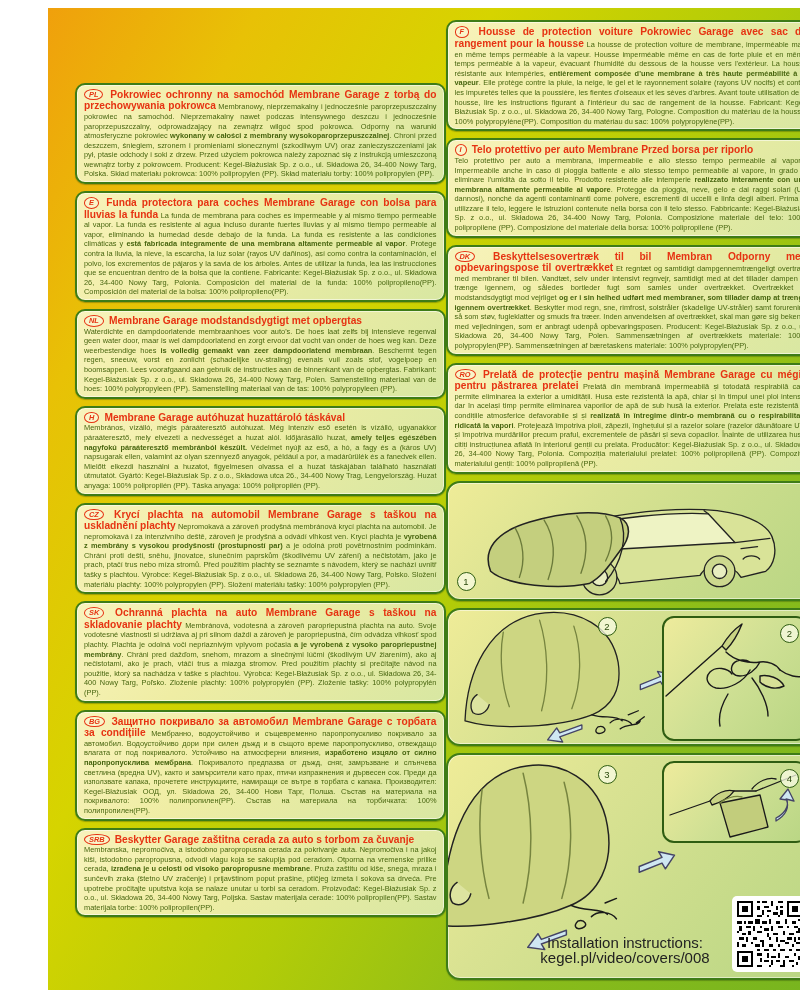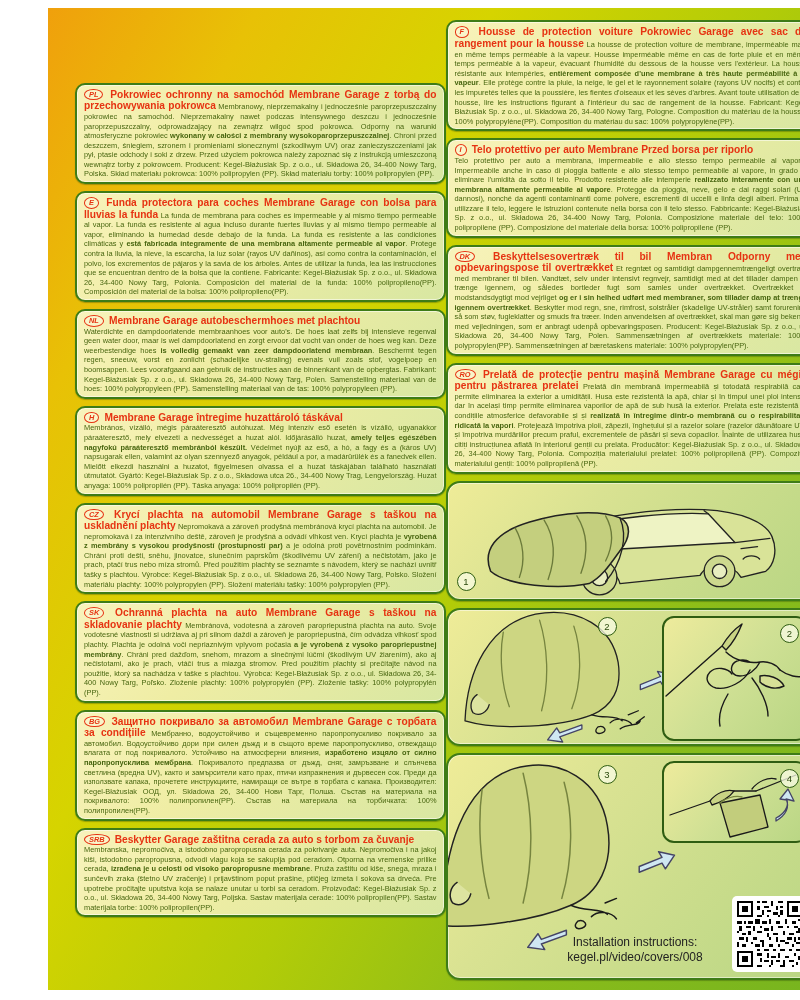--- a/index.html
+++ b/index.html
@@ -40,22 +40,22 @@
     background:rgba(250,252,230,.75);color:#2b4a0e;font-size:9.5px;
     display:flex;align-items:center;justify-content:center;
   }
   .inset{
     position:absolute;border:2px solid #2f5d12;border-radius:12px;
     background:linear-gradient(130deg,#eeeb9c 0%,#cfe094 50%,#b9d684 100%);
     overflow:hidden;
   }
   .qr-wrap{position:absolute;right:6px;bottom:6px;width:76px;height:76px;background:#ffffff;border-radius:5px;padding:5px;box-sizing:border-box;}
   .footer-txt{
-    position:absolute;right:90px;bottom:12px;width:178px;text-align:center;
-    color:#222;font-size:12px;line-height:15.5px;margin-top:42px;
+    position:absolute;right:100px;bottom:12px;width:178px;text-align:center;
+    color:#222;font-size:15px;line-height:15.5px;margin-top:42px;
   }
   svg{display:block;}
 </style>
 </head>
 <body>
 
 <div class="sheet">
 
   <div class="col">
 
@@ -66,27 +66,27 @@
     </section>
 
     <section class="lang-box">
       <span class="badge"><span>E</span></span>
       <span class="title">Funda protectora para coches Membrane Garage con bolsa para lluvias la funda</span>
       <span>La funda de membrana para coches es impermeable y al mismo tiempo permeable al vapor. La funda es resistente al agua incluso durante fuertes lluvias y al mismo tiempo permeable al vapor, eliminando la humedad desde debajo de la funda. La funda es resistente a las condiciones climáticas y </span><span class="b">está fabricada íntegramente de una membrana altamente permeable al vapor</span><span>. Protege contra la lluvia, la nieve, la escarcha, la luz solar (rayos UV dañinos), así como contra la contaminación, el polvo, los excrementos de pájaros y la savia de los árboles. Antes de utilizar la funda, lea las instrucciones que se encuentran dentro de la bolsa que la contiene. Fabricante: Kegel-Błażusiak Sp. z o.o., ul. Składowa 26, 34-400 Nowy Targ, Polonia. Composición del material de la funda: 100% polipropileno(PP). Composición del material de la bolsa: 100% polipropileno(PP).</span>
     </section>
 
     <section class="lang-box">
       <span class="badge"><span>NL</span></span>
-      <span class="title">Membrane Garage autobeschermhoes met plachtou</span><br>
+      <span class="title">Membrane Garage modstandsdygtigt met opbergtas</span><br>
       <span>Waterdichte en dampdoorlatende membraanhoes voor auto's. De hoes laat zelfs bij intensieve regenval geen water door, maar is wel dampdoorlatend en zorgt ervoor dat vocht van onder de hoes weg kan. Deze weerbestendige hoes </span><span class="b">is volledig gemaakt van zeer dampdoorlatend membraan</span><span>. Beschermt tegen regen, sneeuw, vorst en zonlicht (schadelijke uv-straling) evenals vuil zoals stof, vogelpoep en boomsappen. Lees voorafgaand aan gebruik de instructies aan de binnenkant van de opbergtas. Fabrikant: Kegel-Błażusiak Sp. z o.o., ul. Składowa 26, 34-400 Nowy Targ, Polen. Samenstelling materiaal van de hoes: 100% polypropyleen (PP). Samenstelling materiaal van de tas: 100% polypropyleen (PP).</span>
     </section>
 
     <section class="lang-box">
       <span class="badge"><span>H</span></span>
-      <span class="title">Membrane Garage întregime huzattároló táskával</span><br>
+      <span class="title">Membrane Garage autóhuzat huzattároló táskával</span><br>
       <span>Membrános, vízálló, mégis páraáteresztő autóhuzat. Még intenzív eső esetén is vízálló, ugyanakkor páraáteresztő, mely elvezeti a nedvességet a huzat alól. Időjárásálló huzat, </span><span class="b">amely teljes egészében nagyfokú páraáteresztő membránból készült.</span><span> Védelmet nyújt az eső, a hó, a fagy és a (káros UV) napsugarak ellen, valamint az olyan szennyező anyagok, például a por, a madárürülék és a fanedvek ellen. Mielőtt elkezdi használni a huzatot, figyelmesen olvassa el a huzat táskájában található használati útmutatót. Gyártó: Kegel-Błażusiak Sp. z o.o., Składowa utca 26., 34-400 Nowy Trag, Lengyelország. Huzat anyaga: 100% polipropilén (PP). Táska anyaga: 100% polipropilén (PP).</span>
     </section>
 
     <section class="lang-box">
       <span class="badge"><span>CZ</span></span>
       <span class="title">Krycí plachta na automobil Membrane Garage s taškou na uskladnění plachty</span>
       <span>Nepromokavá a zároveň prodyšná membránová krycí plachta na automobil. Je nepromokavá i za intenzivního deště, zároveň je prodyšná a odvádí vlhkost ven. Krycí plachta je </span><span class="b">vyrobená z membrány s vysokou prodyšností (prostupností par)</span><span> a je odolná proti povětrnostním podmínkám. Chrání proti dešti, sněhu, jinovatce, slunečním paprskům (škodlivému UV záření) a nečistotám, jako je prach, ptačí trus nebo míza stromů. Před použitím plachty se seznamte s návodem, který se nachází uvnitř tašky s plachtou. Výrobce: Kegel-Błażusiak Sp. z o.o., ul. Składowa 26, 34-400 Nowy Targ, Polsko. Složení materiálu plachty: 100% polypropylen (PP). Složení materiálu tašky: 100% polypropylen (PP).</span>
     </section>
 
     <section class="lang-box">

